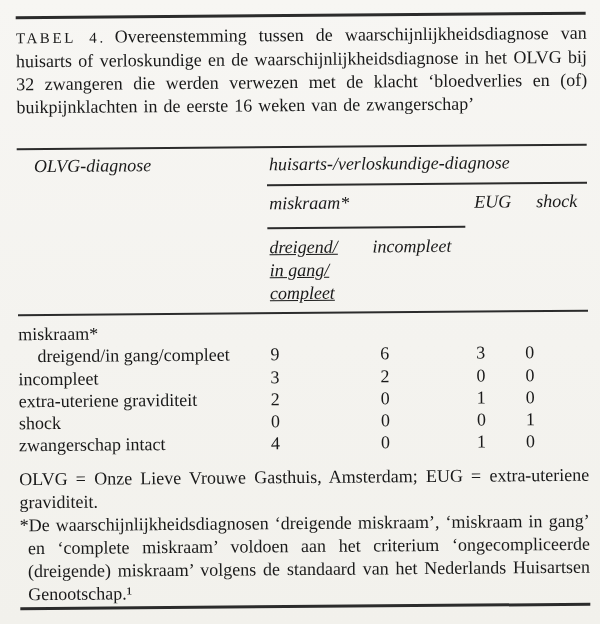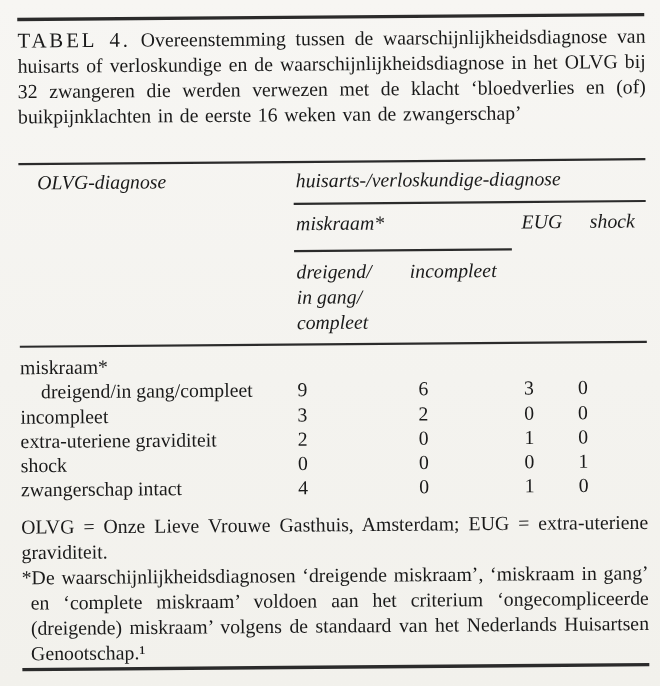--- a/index.html
+++ b/index.html
@@ -29,27 +29,27 @@
     position: absolute;
     left: 18px; top: 24px;
     width: 571px; height: 121px;
     margin: 0;
     line-height: 23px;
     text-align: justify;
     overflow: hidden;
     word-spacing: 1.5px;
   }
   .caption-label {
-    font-size: 19px;
+    font-size: 15px;
     letter-spacing: 2.6px;
     margin-right: 9px;
   }
   .it { font-style: italic; }
   .hdr { position: absolute; line-height: 22px; white-space: nowrap; }
-  .sub1 { white-space: pre-line; line-height: 23px; }
+  .sub1 { white-space: pre-line; line-height: 23px; text-decoration: underline; }
   .rows {
     position: absolute;
     left: 18px; top: 321px;
     width: 570px;
   }
   .row {
     display: grid;
     grid-template-columns: 252px 110px 96px 49px auto;
     height: 22.3px;
     line-height: 22.3px;

